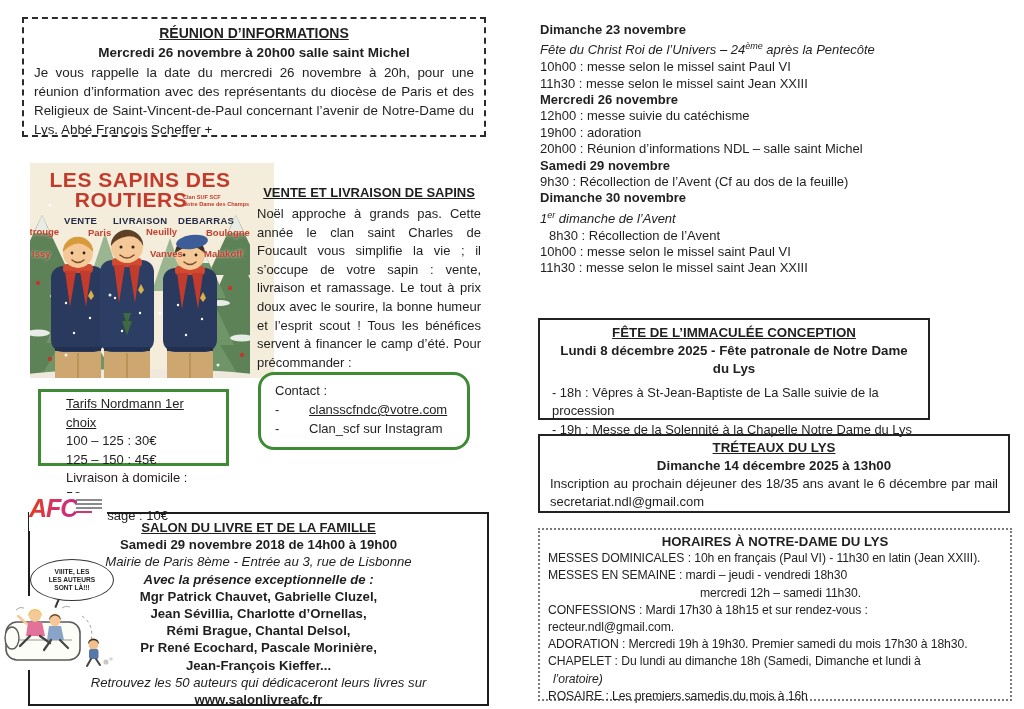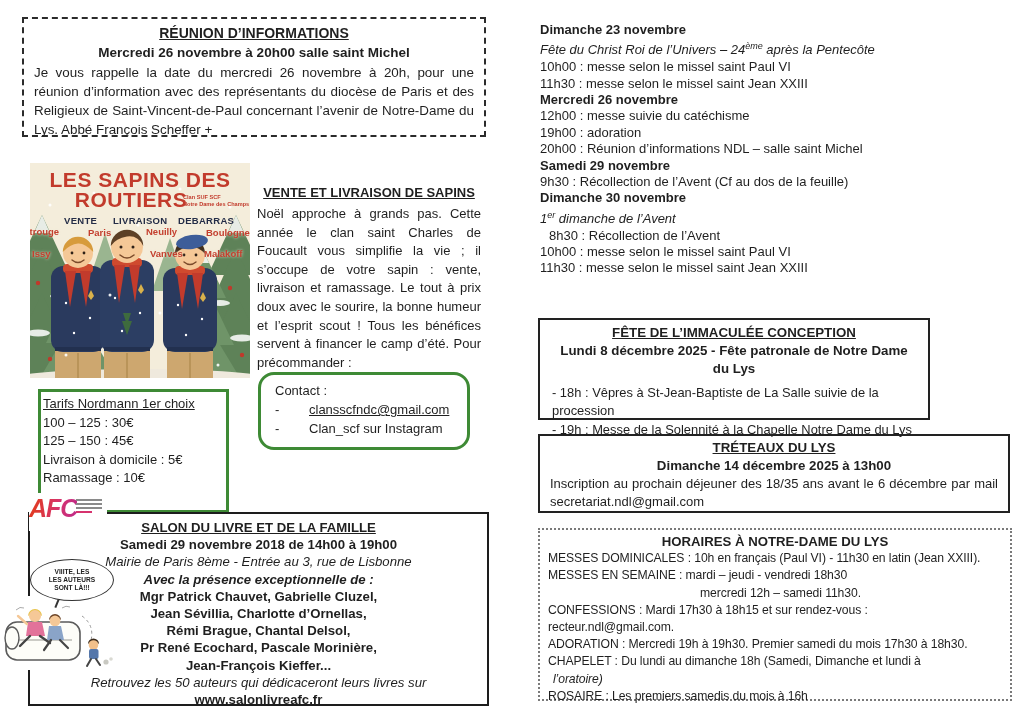--- a/index.html
+++ b/index.html
@@ -11,34 +11,34 @@
   .u{text-decoration:underline;}
   .ctr{text-align:center;}
   .just{text-align:justify;}
 
   
   .reunion-box{left:22px;top:17px;width:464px;height:120px;border:2px dashed #2b2b2b;padding:5px 10px 6px;}
   .reunion-box .t1{font-size:14px;line-height:19px;}
   .reunion-box .t2{font-size:13.5px;line-height:19px;}
   .reunion-box .bd{font-size:13.4px;line-height:19px;margin-top:1px;}
 
-  .poster{left:30px;top:163px;width:220px;height:215px;background:#f4eddb;overflow:hidden;}
+  .poster{left:30px;top:163px;width:244px;height:215px;background:#f4eddb;overflow:hidden;}
   .poster svg{position:absolute;left:0;top:0;}
   .poster .ptxt{position:absolute;color:#c23b2c;font-weight:800;white-space:nowrap;}
   .p-t1{left:0;width:220px;top:5px;text-align:center;font-size:21px;letter-spacing:.5px;}
   .p-t2{left:26px;width:150px;top:25px;text-align:center;font-size:21px;letter-spacing:.5px;}
   .p-sub{position:absolute;left:153px;top:31px;color:#c23b2c;font-weight:700;font-size:5.6px;line-height:7px;white-space:nowrap;}
   .p-svc{position:absolute;top:52px;color:#242d47;font-weight:800;font-size:9.5px;letter-spacing:.3px;}
   .p-city{position:absolute;color:#c4402f;font-weight:800;font-size:9.5px;text-shadow:0 0 3px rgba(244,237,219,.9);}
 
   .vente{left:257px;top:184px;width:224px;}
   .vente .t1{font-size:13px;line-height:17px;margin-bottom:4px;}
   .vente .bd{font-size:13px;line-height:18.6px;}
 
-  .tarifs{left:38px;top:389px;width:191px;height:124px;border:3px solid #3e8a35;padding:3px 2px;font-size:13px;line-height:18.6px;}
+  .tarifs{left:38px;top:389px;width:191px;height:77px;border:3px solid #3e8a35;padding:3px 25px;font-size:13px;line-height:18.6px;}
   .contact{left:258px;top:372px;width:212px;height:78px;border:3px solid #3e8a35;border-radius:16px;padding:6px 14px;font-size:13px;line-height:19px;background:#fff;}
   .c-item{display:flex;}
   .c-dash{width:34px;flex:none;}
 
   .salon{left:28px;top:512px;width:461px;height:194px;border:2px solid #1d1d1d;text-align:center;padding-top:5px;font-size:13.2px;line-height:17.2px;}
 
   .afc{left:29px;top:493px;width:78px;height:38px;background:#fff;}
   .afc-word{font-weight:800;font-style:italic;font-size:25px;line-height:30px;
             background:linear-gradient(100deg,#e03a28 15%,#d6336e 60%,#c02a86 95%);
             -webkit-background-clip:text;background-clip:text;color:transparent;letter-spacing:-1px;}
@@ -233,21 +233,21 @@
     <div>100 – 125 : 30€</div>
     <div>125 – 150 : 45€</div>
     <div>Livraison à domicile : 5€</div>
     <div>Ramassage : 10€</div>
   </div>
 
   <div class="abs contact">
     <div>Contact :</div>
     <div class="c-item">
       <span class="c-dash">-</span>
-      <span class="u">clansscfndc@gmail.com</span>
+      <span class="u">clansscfndc@votre.com</span>
     </div>
     <div class="c-item">
       <span class="c-dash">-</span>
       <span>Clan_scf sur Instagram</span>
     </div>
   </div>
 
   <div class="abs salon">
     <div class="b u">SALON DU LIVRE ET DE LA FAMILLE</div>
     <div class="b">Samedi 29 novembre 2018 de 14h00 à 19h00</div>

